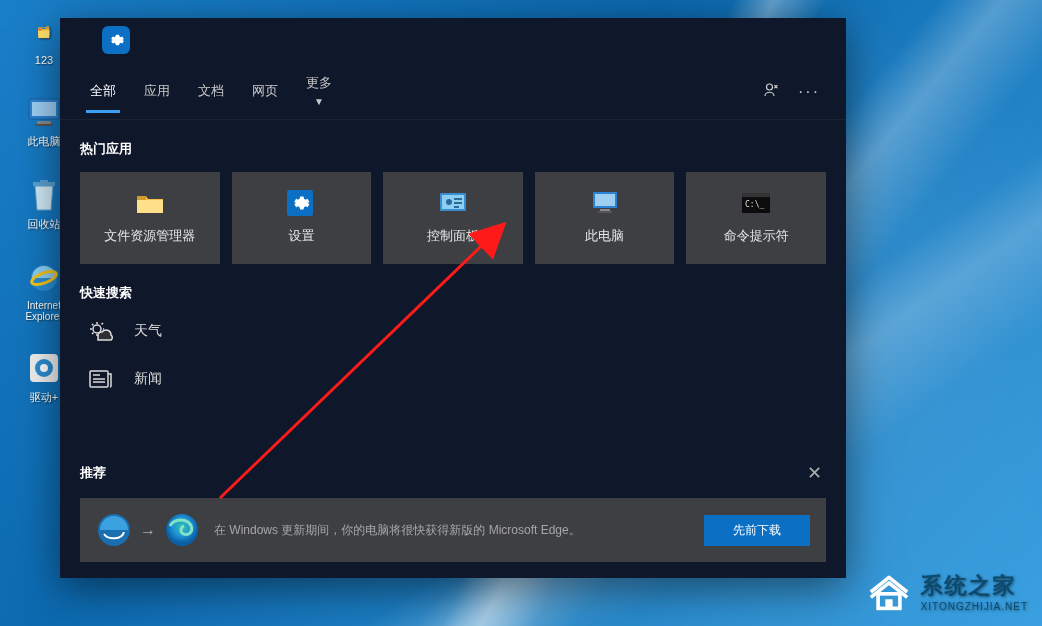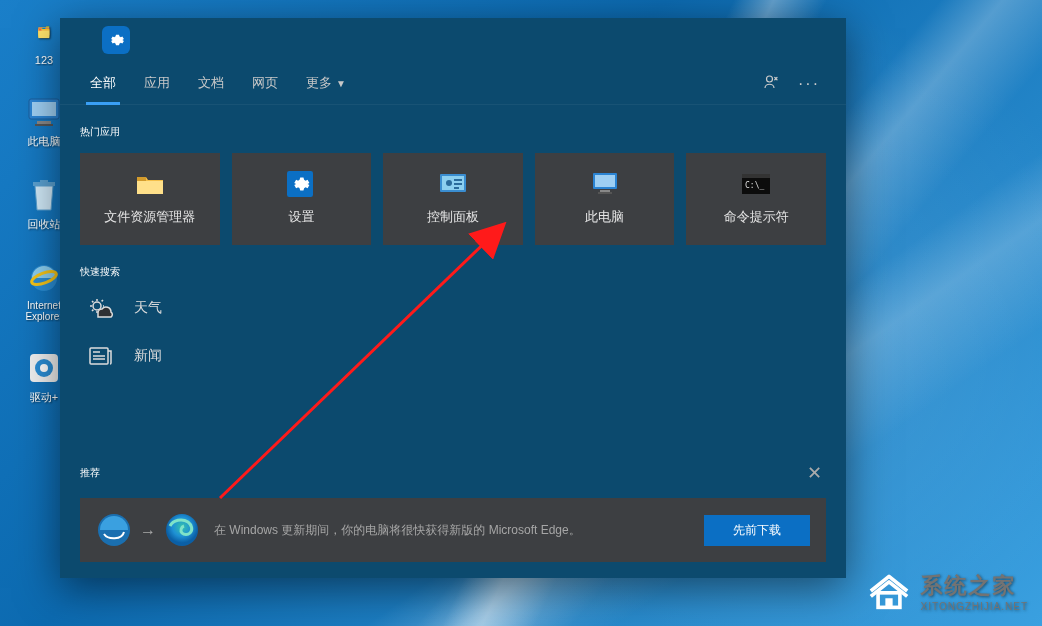--- a/index.html
+++ b/index.html
@@ -34,21 +34,21 @@
   .desktop-icon .di-img {
     width: 36px; height: 36px; display: flex; align-items: center; justify-content: center;
   }
   .di-label { text-align: center; white-space: nowrap; overflow: hidden; max-width: 56px; }
 
   
   .search-panel {
     position: absolute;
     left: 60px; top: 18px;
     width: 786px; height: 560px;
-    background: #0c4a6e;
+    background: #0f172a;
     box-shadow: 0 10px 40px rgba(0,0,0,0.5);
     display: flex; flex-direction: column;
   }
   .panel-top-icon {
     padding: 8px 0 4px 42px;
   }
   .hex-icon {
     width: 28px; height: 28px;
     background: #0b6fc4;
     border-radius: 6px;
@@ -64,27 +64,27 @@
     color: #c8c8c8; font-size: 13px;
     padding: 10px 10px 12px 10px;
     cursor: pointer;
     position: relative;
   }
   .tab.active { color: #fff; }
   .tab.active::after {
     content: ""; position: absolute; left: 6px; right: 6px; bottom: -1px;
     height: 3px; background: #3a9ff5;
   }
-  .tab-more { display: flex; align-items: center; gap: 4px; }
+  .tab-more { display: flex; align-items: center; gap: 4px; flex-direction: column; }
   .tabs-spacer { flex: 1; }
   .tabs-icons { display: flex; gap: 18px; align-items:center; color:#ccc; font-size:16px; padding-right:6px;}
   .tabs-icons span { cursor: pointer; }
 
   .section { padding: 20px 20px 0 20px; }
-  .section-title { color: #fff; font-size: 10px; font-weight: 400; margin-bottom: 14px; }
+  .section-title { color: #fff; font-size: 13px; font-weight: 700; margin-bottom: 14px; }
 
   .tiles {
     display: flex; gap: 12px;
   }
   .tile {
     flex: 1;
     background: #3d3f42;
     height: 92px;
     display: flex; flex-direction: column; align-items: center; justify-content: center;
     gap: 12px; color: #e6e6e6; font-size: 13px;
@@ -126,22 +126,22 @@
   }
 
   
   .arrow-svg {
     position:absolute; left: 140px; top: 180px; pointer-events:none;
   }
 
   
   .watermark {
     position:absolute; right: 14px; bottom: 14px;
-    display:flex; align-items:flex-start; gap:10px;
-    color:#737373; text-shadow: 1px 1px 3px rgba(0,0,0,0.5);
+    display:flex; align-items:center; gap:10px;
+    color:#0c4a6e; text-shadow: 1px 1px 3px rgba(0,0,0,0.5);
   }
   .watermark .wm-text-cn { font-size: 22px; font-weight:700; letter-spacing:2px;}
   .watermark .wm-text-en { font-size: 10px; letter-spacing:1px;}
   .wm-house {
     width:44px; height:40px;
   }
 </style>
 </head>
 <body>
 

